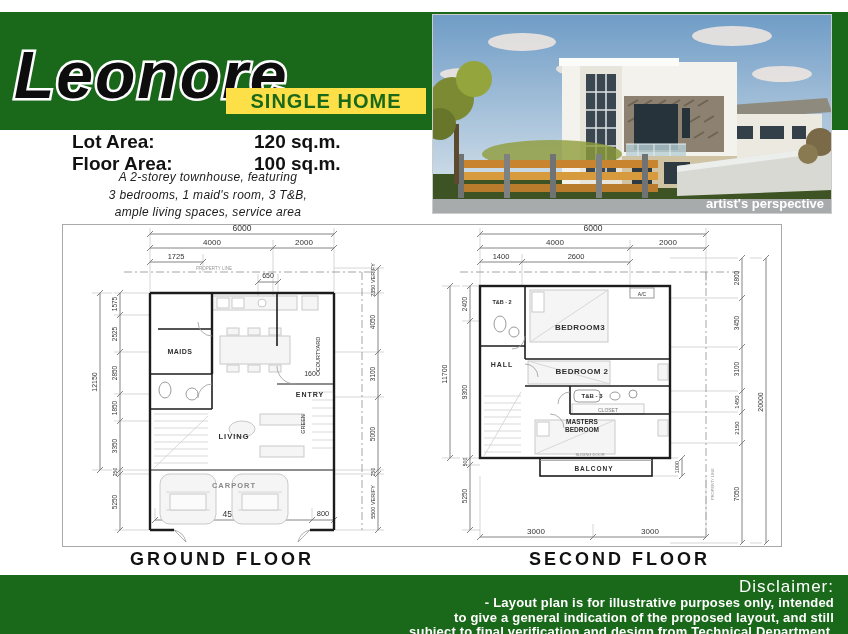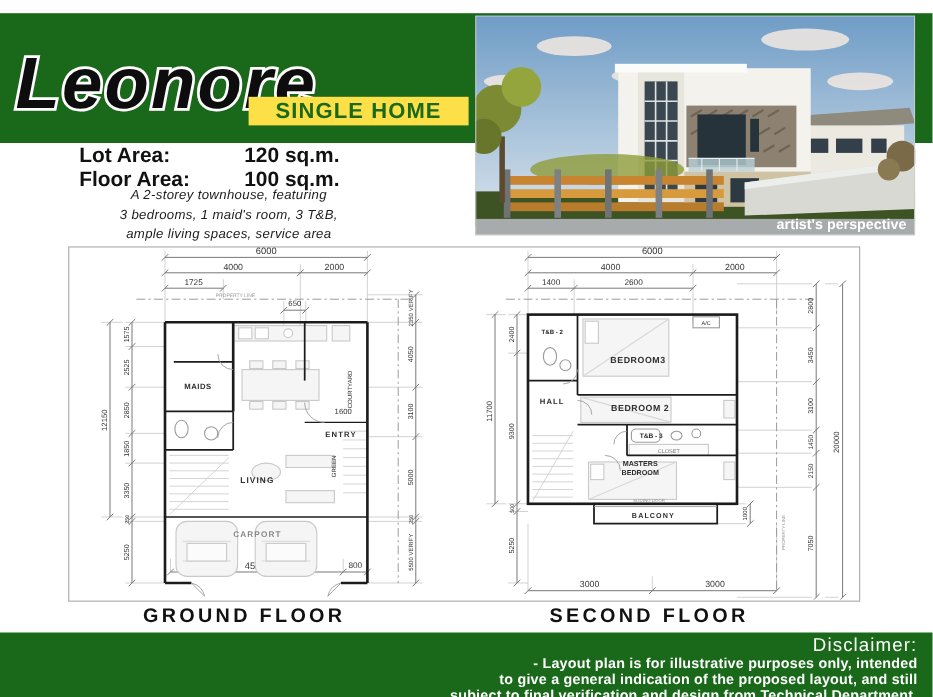--- a/index.html
+++ b/index.html
@@ -6,34 +6,34 @@
   #page{position:relative;width:848px;height:634px;background:#ffffff;overflow:hidden;
         font-family:"Liberation Sans",sans-serif;}
   
   .band-top{position:absolute;left:0;top:12px;width:848px;height:118px;background:#1a691a;}
   .band-bottom{position:absolute;left:0;top:575px;width:848px;height:59px;background:#1a691a;}
   .single-home-box{position:absolute;left:226px;top:88px;width:200px;height:26px;background:#fde047;
         display:flex;align-items:center;justify-content:center;}
   .single-home-box span{color:#1a691a;font-weight:bold;font-size:20px;letter-spacing:1px;}
   
   .specs{position:absolute;left:64px;top:131px;width:330px;font-weight:bold;font-size:19px;color:#111;}
-  .specs .row{display:flex;line-height:22px;}
+  .specs .row{display:flex;line-height:22px;gap:32px;}
   .specs .lbl{width:150px;padding-left:8px;}
   .desc{position:absolute;left:8px;top:169px;width:400px;text-align:center;
         font-style:italic;font-size:12px;line-height:17.5px;color:#1b1b1b;font-weight:500;letter-spacing:.3px;}
   
   .photo{position:absolute;left:432px;top:14px;width:400px;height:200px;}
   
   .plan-box{position:absolute;left:62px;top:224px;width:718px;height:321px;border:1px solid #a9a9a9;background:#fff;}
   .plan-svg{position:absolute;top:224px;height:321px;}
   #ground-svg{left:62px;width:368px;}
   #second-svg{left:430px;width:350px;}
   .floor-title{position:absolute;top:549px;height:22px;font-weight:bold;font-size:18px;letter-spacing:3px;color:#111;}
   #ground-title{left:130px;width:240px;text-align:left;}
-  #second-title{left:470px;width:240px;text-align:center;}
+  #second-title{left:470px;width:240px;text-align:right;}
   
   .disclaimer{position:absolute;left:0;top:578px;width:834px;text-align:right;color:#ffffff;}
   .disclaimer .head{font-weight:normal;font-size:17px;letter-spacing:1px;line-height:18px;}
   .disclaimer .line{font-weight:bold;font-size:13px;line-height:14.5px;letter-spacing:.2px;}
   svg text{font-family:"Liberation Sans",sans-serif;}
 </style>
 </head>
 <body>
 
 <div id="page">

